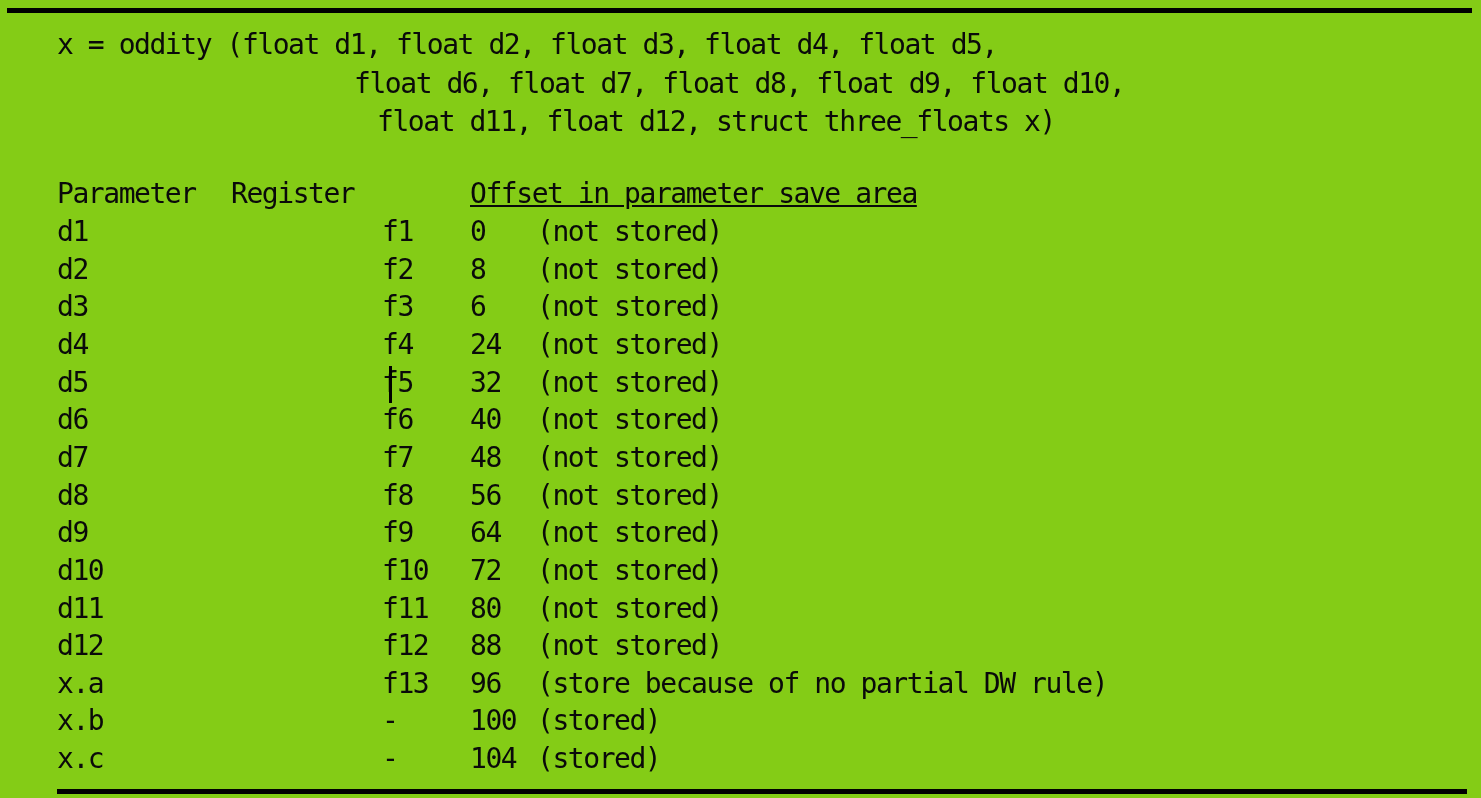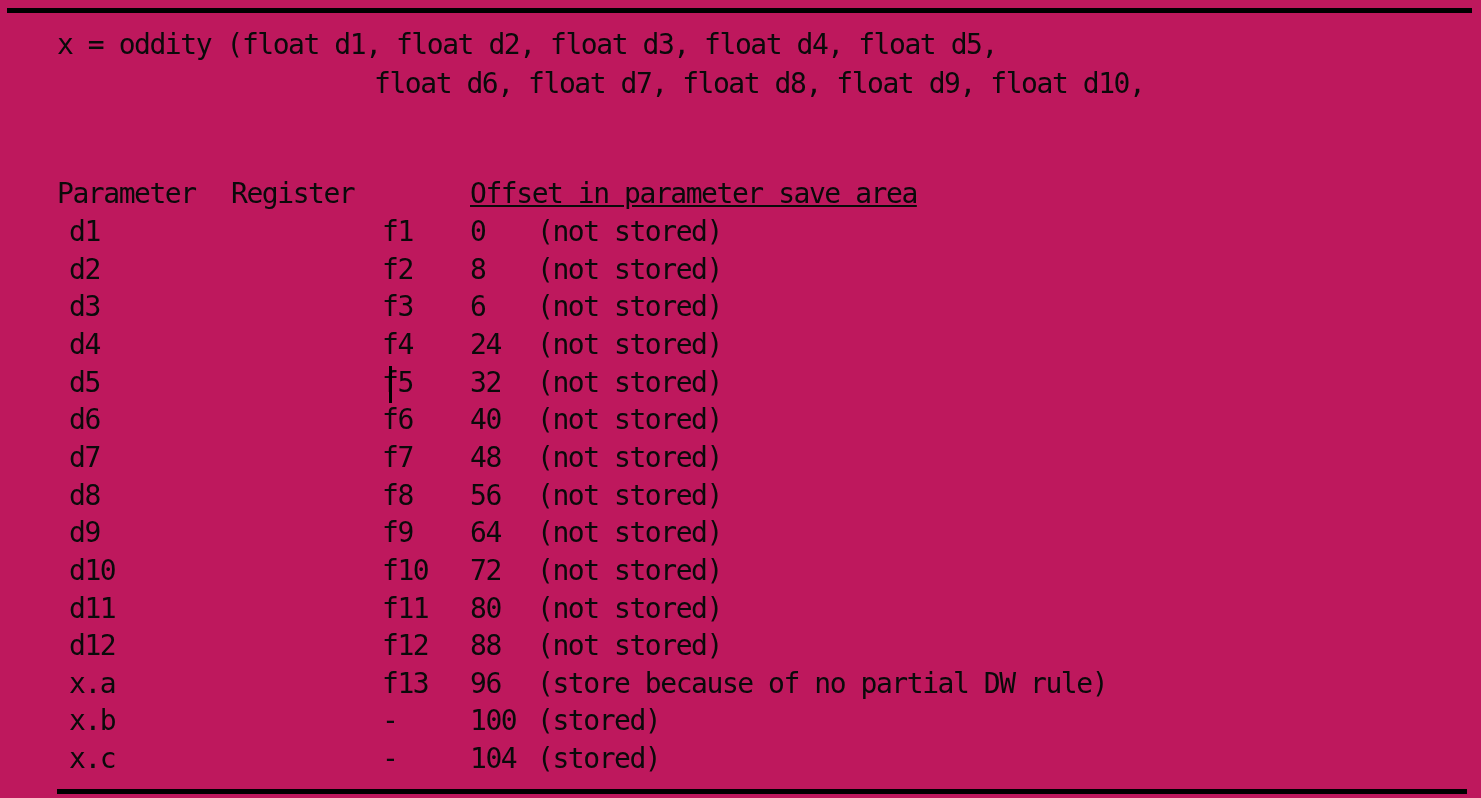--- a/index.html
+++ b/index.html
@@ -1,44 +1,45 @@
 <!DOCTYPE html>
 <html><head>
 <meta charset="utf-8">
 <style>
   html,body{margin:0;padding:0;background:#ffffff;}
   .page{
-    position:relative;width:1481px;height:798px;background:#be185d;overflow:hidden;
+    position:relative;width:1481px;height:798px;background:#84cc16;overflow:hidden;
     font-family:"DejaVu Sans Mono",monospace;font-size:28px;letter-spacing:-1.45px;
     color:#0a0a0a;
   }
   .rule{position:absolute;height:5px;background:#000000;}
   .rule-top{left:7px;top:8px;width:1465px;}
   .rule-bottom{left:57px;top:789px;width:1410px;}
   .line{position:absolute;height:38px;line-height:38px;white-space:pre;}
   .t-row{position:absolute;left:0;width:1481px;height:38px;}
   .cell{position:absolute;top:0;height:38px;line-height:38px;white-space:pre;}
-  .c-param{left:57px;margin-left:12px;}
+  .c-param{left:57px;}
   .c-reg{left:362px;margin-left:20px;}
   .c-off{left:470px;}
   .c-note{left:529px;margin-left:8px;}
   .h-param{left:57px;}
   .h-reg{left:231px;}
   .h-off{left:470px;text-decoration:underline;}
   .caret{position:absolute;left:389px;top:366px;width:3px;height:37px;background:#000000;}
 </style>
 </head>
 <body>
 
 <div class="page">
 
   <div class="rule rule-top"></div>
 
   <div class="line" style="left:57px;top:26px">x = oddity (float d1, float d2, float d3, float d4, float d5,</div>
-  <div class="line" style="left:374px;top:65px">float d6, float d7, float d8, float d9, float d10,</div>
+  <div class="line" style="left:354px;top:65px">float d6, float d7, float d8, float d9, float d10,</div>
+  <div class="line" style="left:377px;top:103px">float d11, float d12, struct three_floats x)</div>
 
   <div class="t-row" style="top:175px">
     <span class="cell h-param">Parameter</span>
     <span class="cell h-reg">Register</span>
     <span class="cell h-off">Offset in parameter save area</span>
   </div>
 
   <div class="t-row" style="top:213px">
     <span class="cell c-param">d1</span>
     <span class="cell c-reg">f1</span>

